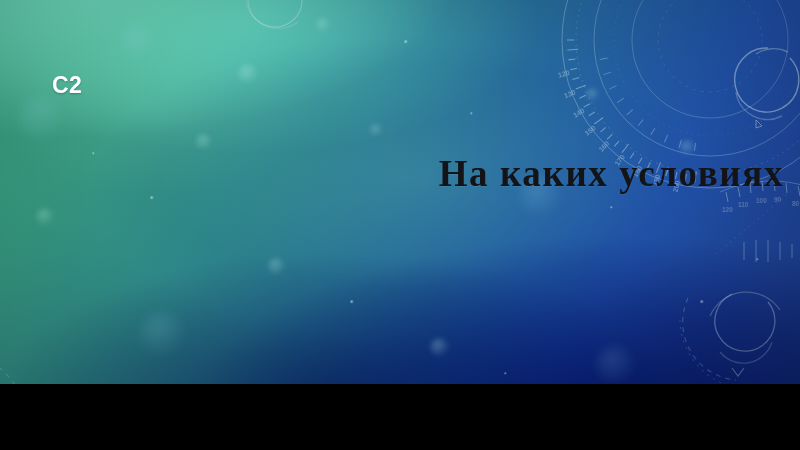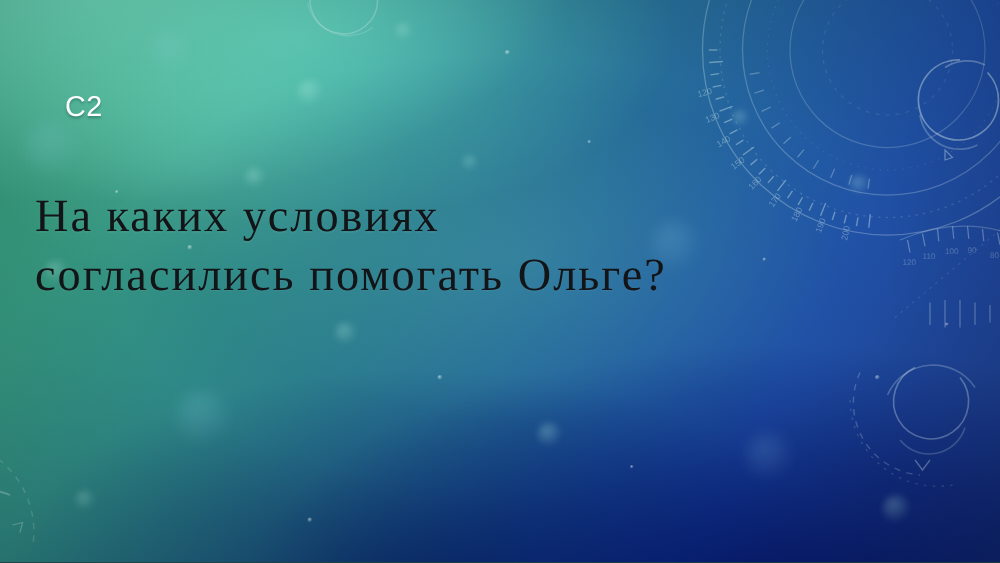--- a/index.html
+++ b/index.html
@@ -4,24 +4,25 @@
 <title>Slide</title>
 <style>
   html, body {
     margin: 0;
     padding: 0;
     background: #000;
   }
   #slide {
     position: relative;
     width: 800px;
-    height: 450px;
+    height: 384px;
     overflow: hidden;
     font-family: "Liberation Sans", sans-serif;
-    background: #0f766e;
+    background: #737373;
+    font-weight: bold;
   }
 
   
   .bg-base {
     position: absolute;
     inset: 0;
     background:
       linear-gradient(118deg,
         #3aa37c 0%,
         #36997e 14%,
@@ -99,22 +100,22 @@
     font-family: "Liberation Sans", sans-serif;
     text-shadow: 0 1px 2px rgba(0,30,30,0.30);
     white-space: nowrap;
   }
 
   #title-block {
     position: absolute;
     left: 0;
     right: 0;
     top: 150px;
-    text-align: left;
-    padding: 0 28px;
+    text-align: right;
+    padding: 0 16px;
     box-sizing: border-box;
   }
   #title-block .line {
     display: block;
     color: #121417;
     font-family: "Liberation Serif", "DejaVu Serif", serif;
     font-size: 37px;
     line-height: 47px;
     letter-spacing: 1.6px;
     white-space: nowrap;
@@ -297,16 +298,15 @@
     </svg>
 
   </div>
 
   <div class="bg-vignette"></div>
 
   <div id="slide-number">C2</div>
 
   <div id="title-block">
     <span class="line">На каких условиях</span>
-    <span class="line">согласились помогать Ольге?</span>
   </div>
 
 </div>
 
 </body></html>

